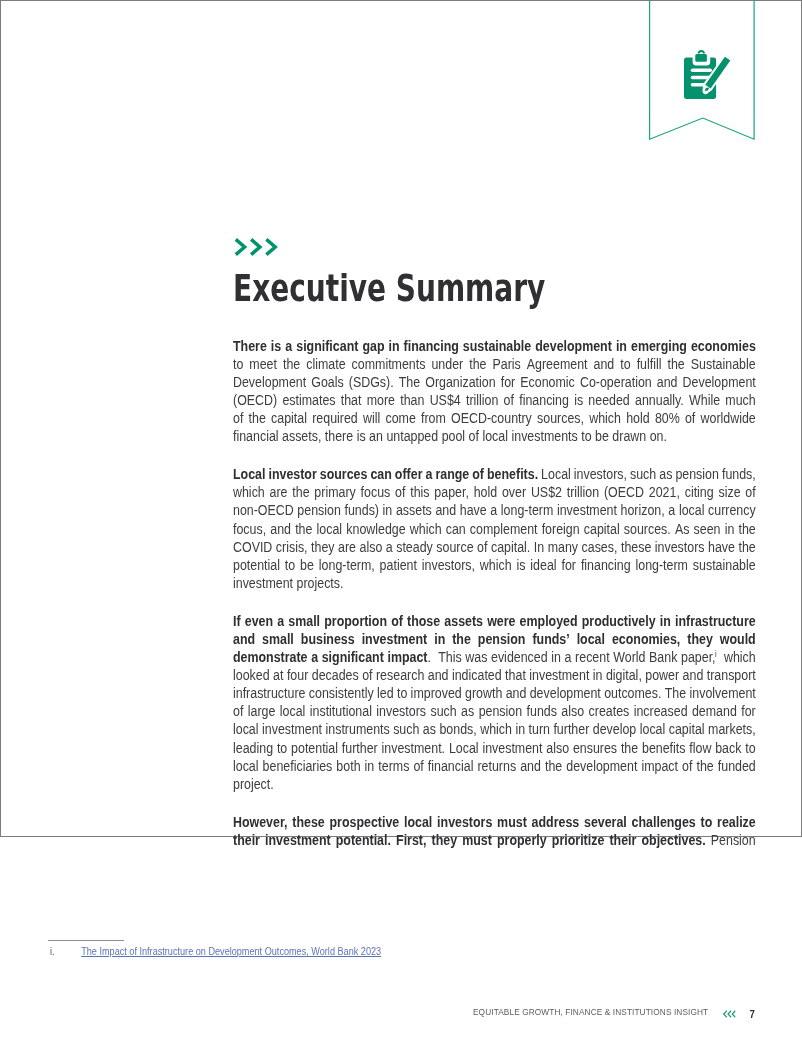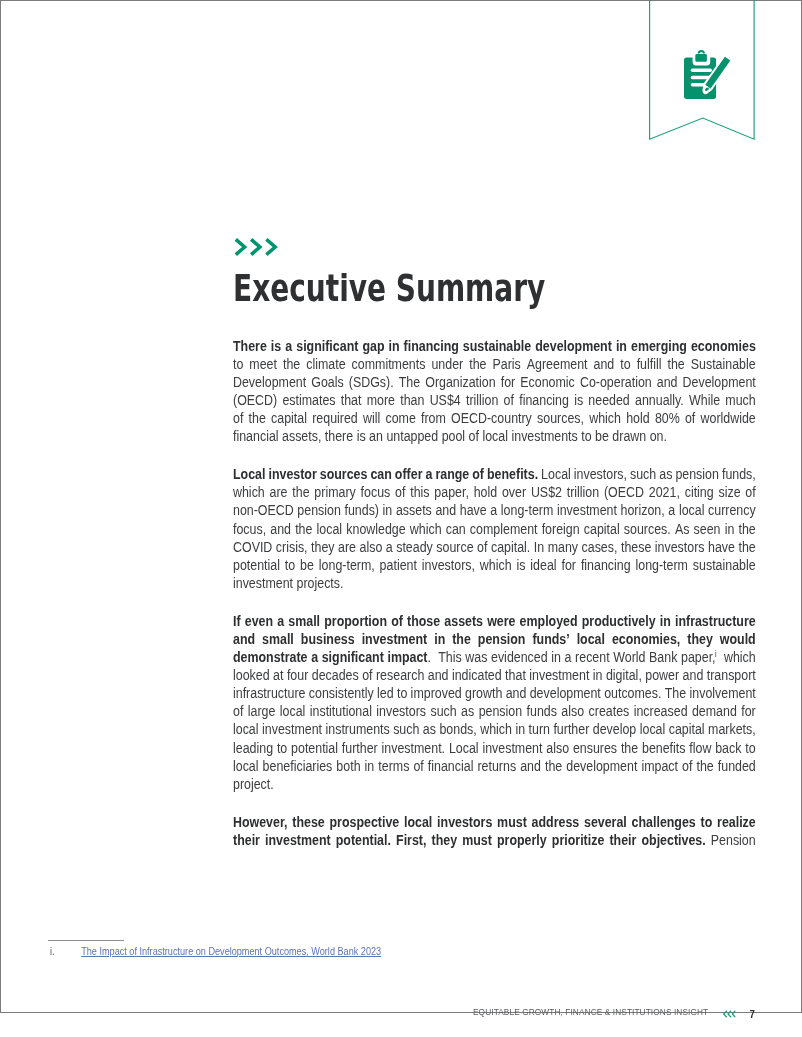--- a/index.html
+++ b/index.html
@@ -1,18 +1,18 @@
 <!DOCTYPE html>
 <html><head>
 <meta charset="utf-8">
 <style>
   html,body{margin:0;padding:0;}
   body{width:802px;height:1037px;background:#ffffff;
        font-family:"Liberation Sans",sans-serif;overflow:hidden;position:relative;}
-  .page{position:absolute;left:0;top:0;width:802px;height:1013px;background:#fff;
+  .page{position:absolute;left:0;top:0;width:802px;height:837px;background:#fff;
         box-sizing:border-box;border:1px solid #7c7c7c;}
 
   
   .ribbon{position:absolute;left:648.4px;top:-3px;}
   .ribbon svg{display:block;}
 
   
   .chevrons{position:absolute;left:232.7px;top:237.0px;}
   .chevrons svg{display:block;}
 

